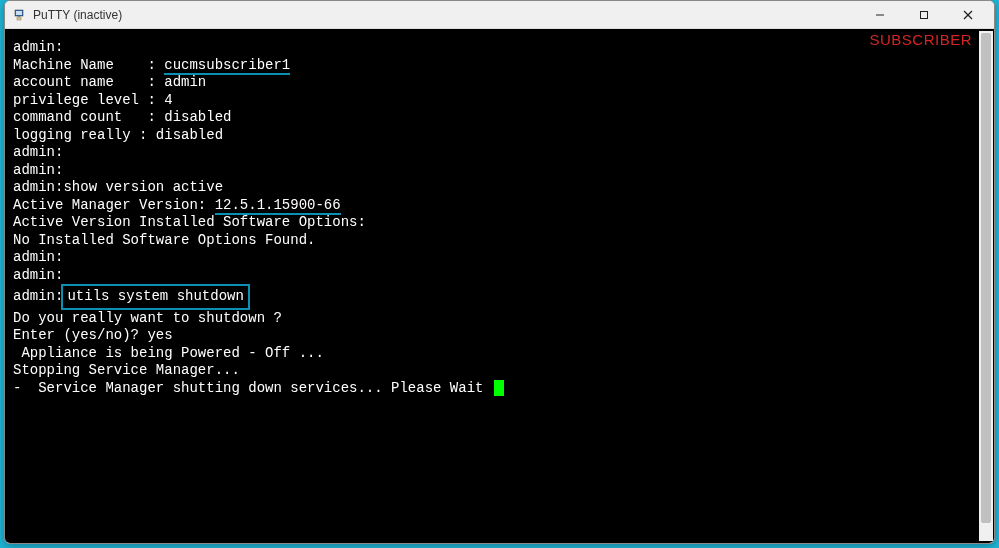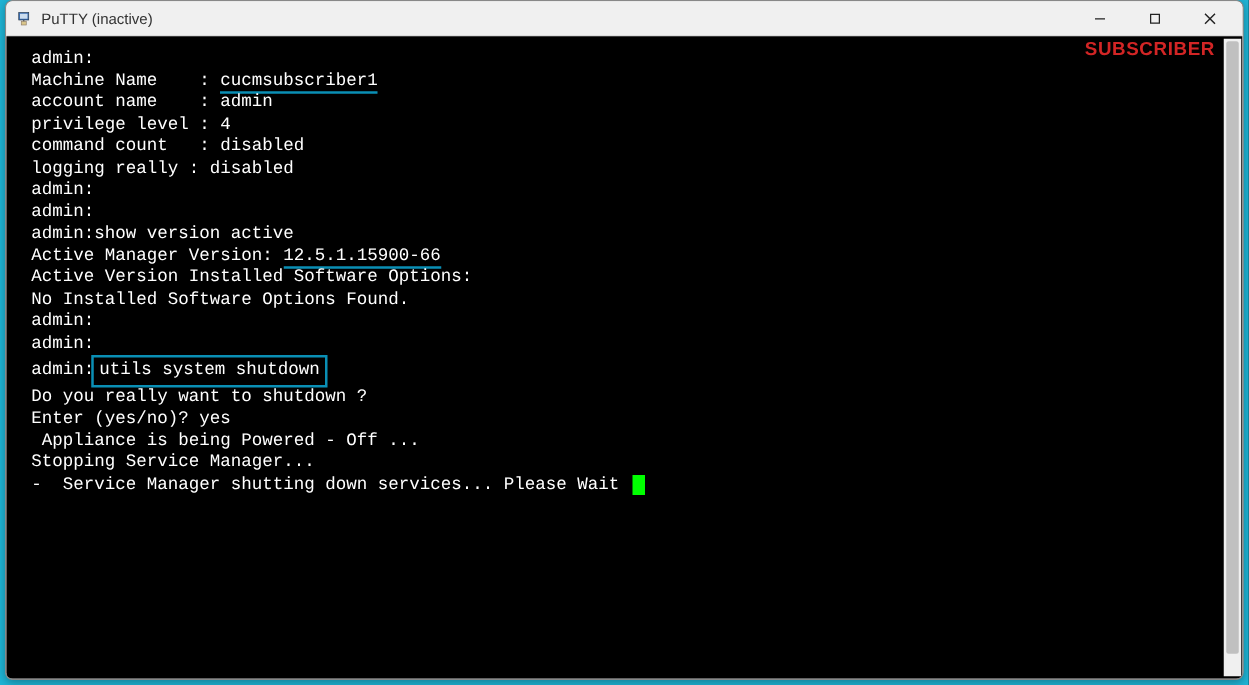--- a/index.html
+++ b/index.html
@@ -76,28 +76,27 @@
       color: #fff;
       font-family: "Consolas", "Courier New", monospace;
       font-size: 14px;
       line-height: 17.5px;
       padding: 10px 8px 8px 8px;
       position: relative;
       overflow: hidden;
     }
     .terminal-line {
       white-space: pre;
-      margin-left: 12px;
     }
     .overlay-label {
       position: absolute;
       top: 2px;
       right: 22px;
       color: #d22525;
-      font-weight: bold;
+      font-weight: normal;
       font-size: 15px;
       letter-spacing: 0.5px;
       font-family: "Segoe UI", Arial, sans-serif;
     }
     .machine-name {
       border-bottom: 2px solid #0a8fb5;
     }
     .version {
       border-bottom: 2px solid #0a8fb5;
     }

